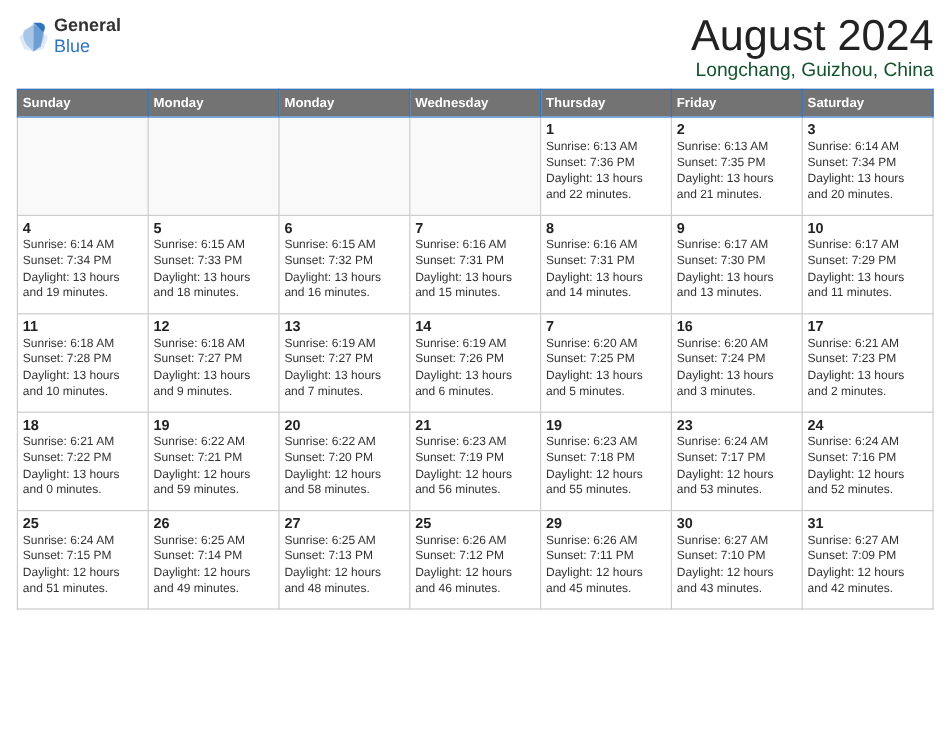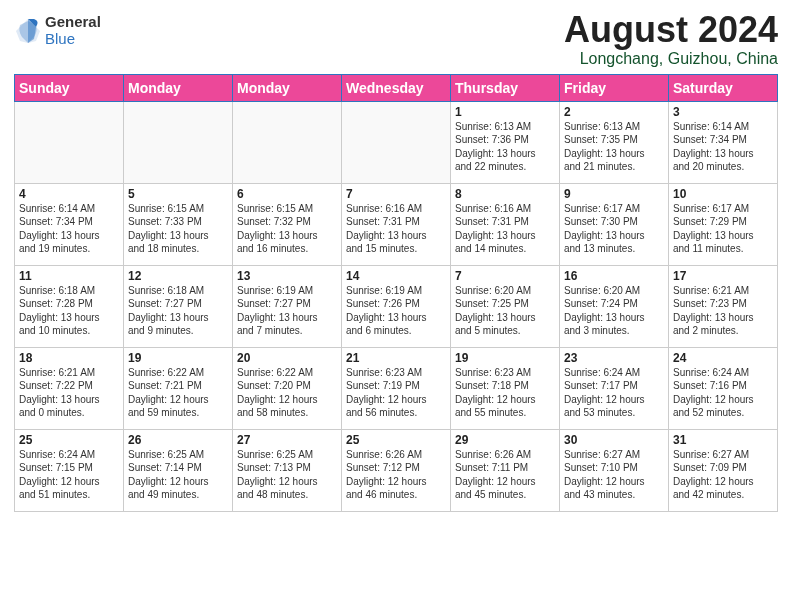--- a/index.html
+++ b/index.html
@@ -44,38 +44,38 @@
     .logo-icon {
       width: 28px;
       height: 28px;
       margin-right: 3px;
     }
     .title-block {
       text-align: right;
     }
     .cal-title {
       font-size: 36px;
-      font-weight: 700;
+      font-weight: 400;
       color: #222;
       line-height: 1.1;
     }
     .cal-subtitle {
       font-size: 16px;
       color: #14532d;
       font-weight: normal;
     }
     .calendar {
       width: 100%;
       border-collapse: collapse;
       table-layout: fixed;
     }
     .calendar th {
-      background: #ec4899;
+      background: #737373;
       color: #fff;
-      font-size: 14px;
+      font-size: 11px;
       font-weight: bold;
       padding: 5px 4px;
       text-align: left;
       border: 1px solid #2e74c0;
     }
     .calendar td {
       border: 1px solid #ccc;
       vertical-align: top;
       padding: 3px 4px;
       font-size: 9.5px;

